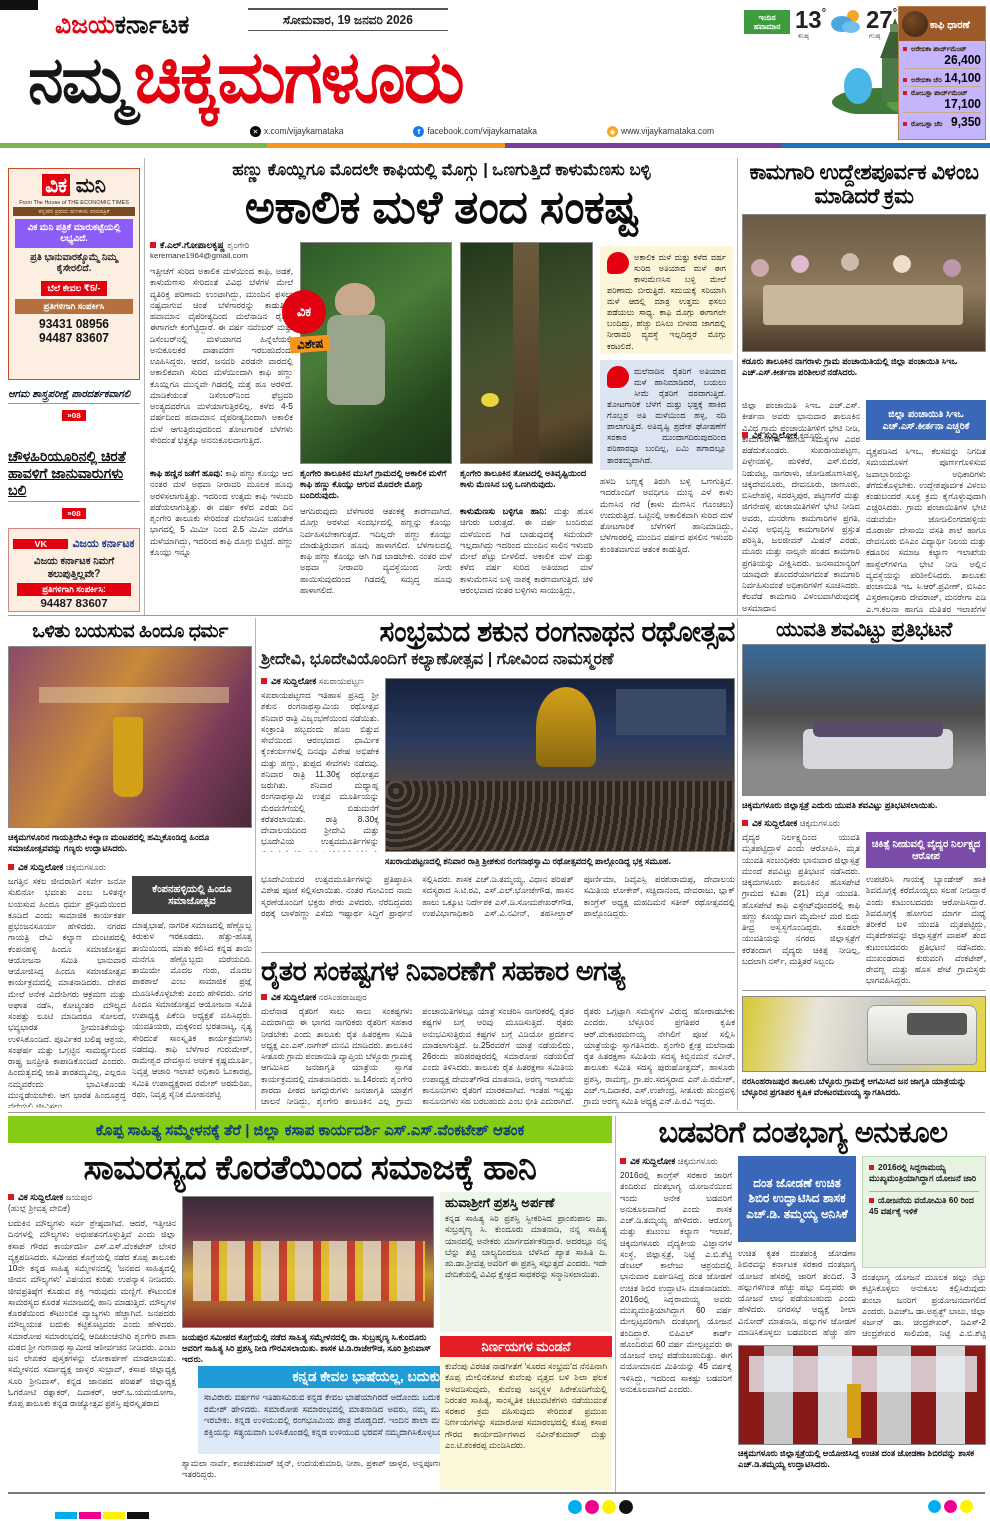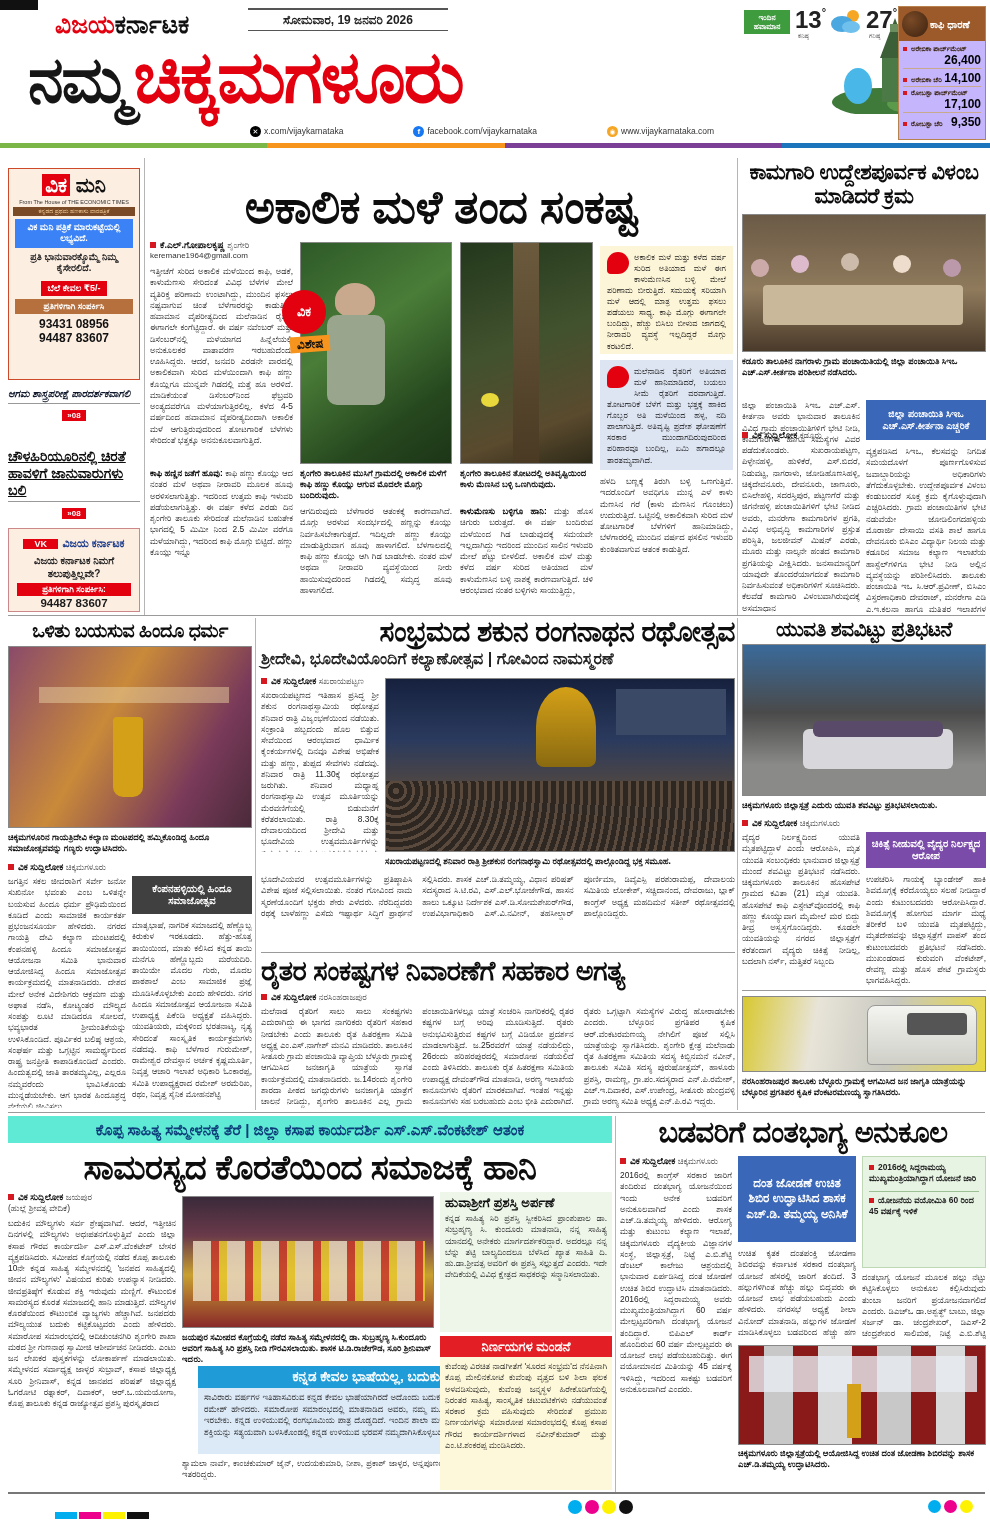--- a/index.html
+++ b/index.html
@@ -108,49 +108,50 @@
     <div style="width:27%;background:#7ab648;"></div>
     <div style="width:24%;background:#f7941d;"></div>
     <div style="width:28%;background:#7b3f98;"></div>
     <div style="width:21%;background:#1c75bc;"></div>
   </div>
 
   <div class="abs" style="left:8px;top:168px;width:132px;height:212px;border:1px solid #cc4a2a;background:#fdeee2;text-align:center;overflow:hidden;">
     <div style="margin-top:5px;font-size:20px;font-weight:bold;"><span style="background:#e3000f;color:#fff;padding:0 3px;">ವಿಕ</span> <span style="color:#111;">ಮನಿ</span></div>
     <div style="font-size:5.5px;color:#333;margin-top:2px;">From The House of THE ECONOMIC TIMES</div>
     <div style="font-size:6px;background:#7a4a26;color:#ffd9a0;padding:1px 2px;margin:2px 4px;">ಕನ್ನಡದ ಪ್ರಥಮ ಹಣಕಾಸು ವಾರಪತ್ರಿಕೆ</div>
-    <div style="font-size:9px;font-weight:bold;background:#3b82f6;color:#fff;padding:3px 4px;margin:3px 6px;line-height:1.25;">ವಿಕ ಮನಿ ಪತ್ರಿಕೆ ಮಾರುಕಟ್ಟೆಯಲ್ಲಿ ಲಭ್ಯವಿದೆ.</div>
+    <div style="font-size:9px;font-weight:bold;background:#8b5cf6;color:#fff;padding:3px 4px;margin:3px 6px;line-height:1.25;">ವಿಕ ಮನಿ ಪತ್ರಿಕೆ ಮಾರುಕಟ್ಟೆಯಲ್ಲಿ ಲಭ್ಯವಿದೆ.</div>
     <div style="font-size:9.5px;font-weight:bold;color:#222;margin:3px 8px;line-height:1.25;">ಪ್ರತಿ ಭಾನುವಾರಕ್ಕೊಮ್ಮೆ ನಿಮ್ಮ ಕೈಸೇರಲಿದೆ.</div>
     <div style="font-size:9px;font-weight:bold;background:#e3000f;color:#fff;display:inline-block;padding:2px 6px;margin-top:2px;">ಬೆಲೆ ಕೇವಲ ₹5/-</div>
     <div style="font-size:8.5px;font-weight:bold;background:#b5703d;color:#fff;padding:2px;margin:3px 6px;">ಪ್ರತಿಗಳಿಗಾಗಿ ಸಂಪರ್ಕಿಸಿ</div>
     <div style="font-size:12px;font-weight:bold;color:#111;">93431 08956</div>
     <div style="font-size:12px;font-weight:bold;color:#111;">94487 83607</div>
   </div>
 
   <div class="abs" style="left:8px;top:388px;width:132px;">
     <div style="font-size:10px;font-weight:bold;line-height:1.2;color:#0f172a;font-style:italic;">ಆಗಮ ಶಾಸ್ತ್ರಪರೀಕ್ಷೆ ಪಾರದರ್ಶಕವಾಗಲಿ</div>
     <div style="border-top:1px solid #999;margin-top:3px;text-align:center;"><span style="background:#e3000f;color:#fff;font-size:8px;font-weight:bold;padding:1px 5px;">»08</span></div>
   </div>
 
   <div class="abs" style="left:8px;top:448px;width:132px;">
     <div style="font-size:14px;font-weight:bold;line-height:1.2;color:#0d0d0d;text-decoration:underline;">ಚೌಳಹಿರಿಯೂರಿನಲ್ಲಿ ಚಿರತೆ ಹಾವಳಿಗೆ ಜಾನುವಾರುಗಳು ಬಲಿ</div>
     <div style="border-top:1px solid #999;margin-top:3px;text-align:center;"><span style="background:#e3000f;color:#fff;font-size:8px;font-weight:bold;padding:1px 5px;">»08</span></div>
   </div>
 
   <div class="abs" style="left:8px;top:528px;width:132px;height:84px;border:1px solid #c88;background:#fdeee2;text-align:center;overflow:hidden;padding-top:4px;">
-    <div><span style="background:#e3000f;color:#fff;font-size:9px;font-weight:bold;padding:0 11px;">VK</span>
+    <div><span style="background:#e3000f;color:#fff;font-size:9px;font-weight:bold;padding:0 21px;">VK</span>
     <span style="font-size:11px;font-weight:bold;color:#1a3a8a;">ವಿಜಯ ಕರ್ನಾಟಕ</span></div>
     <div style="font-size:10px;font-weight:bold;color:#222;margin:3px 6px;line-height:1.3;">ವಿಜಯ ಕರ್ನಾಟಕ ನಿಮಗೆ ತಲುಪುತ್ತಿಲ್ಲವೇ?</div>
     <div style="font-size:8.5px;font-weight:bold;background:#e3000f;color:#fff;padding:1px 2px;margin:1px 8px;">ಪ್ರತಿಗಳಿಗಾಗಿ ಸಂಪರ್ಕಿಸಿ:</div>
     <div style="font-size:11.5px;font-weight:bold;">94487 83607</div>
     <div style="font-size:11.5px;font-weight:bold;">93431 08956</div>
   </div>
 
   <div class="vrule" style="left:144px;top:158px;height:457px;"></div>
 
+  <div class="abs" style="left:150px;top:160px;width:583px;text-align:center;font-size:16.5px;font-weight:bold;color:#111;">ಹಣ್ಣು ಕೊಯ್ಲಿಗೂ ಮೊದಲೇ ಕಾಫಿಯಲ್ಲಿ ಮೊಗ್ಗು | ಒಣಗುತ್ತಿದೆ ಕಾಳುಮೆಣಸು ಬಳ್ಳಿ</div>
   <div class="abs headline" style="left:150px;top:180px;width:583px;text-align:center;font-size:46px;">ಅಕಾಲಿಕ ಮಳೆ ತಂದ ಸಂಕಷ್ಟ</div>
 
   <div class="abs" style="left:150px;top:240px;width:145px;">
     <div class="byline"><span class="bsq"></span><span>ಕೆ.ಎಲ್.ಗೋಪಾಲಕೃಷ್ಣ</span> <span class="place">ಶೃಂಗೇರಿ</span></div>
     <div style="font-size:8px;color:#333;">keremane1964@gmail.com</div>
   </div>
 
   <div class="abs txt" style="left:150px;top:266px;width:143px;height:200px;">ಇತ್ತೀಚೆಗೆ ಸುರಿದ ಅಕಾಲಿಕ ಮಳೆಯಿಂದ ಕಾಫಿ, ಅಡಕೆ, ಕಾಳುಮೆಣಸು ಸೇರಿದಂತೆ ವಿವಿಧ ಬೆಳೆಗಳ ಮೇಲೆ ವ್ಯತಿರಿಕ್ತ ಪರಿಣಾಮ ಉಂಟಾಗಿದ್ದು, ಮುಂದಿನ ಫಸಲು ನಷ್ಟವಾಗುವ ಚಿಂತೆ ಬೆಳೆಗಾರರನ್ನು ಕಾಡುತ್ತಿದೆ. ಹವಾಮಾನ ವೈಪರೀತ್ಯದಿಂದ ಮಲೆನಾಡಿನ ರೈತರು ಈಗಾಗಲೇ ಕಂಗೆಟ್ಟಿದ್ದಾರೆ. ಈ ವರ್ಷ ನವೆಂಬರ್ ಮತ್ತು ಡಿಸೆಂಬರ್‌ನಲ್ಲಿ ಮಳೆಯಾಗದ ಹಿನ್ನೆಲೆಯಲ್ಲಿ ಅನುಕೂಲಕರ ವಾತಾವರಣ ಇರಬಹುದೆಂದು ಊಹಿಸಿದ್ದರು. ಆದರೆ, ಜನವರಿ ಎರಡನೇ ವಾರದಲ್ಲಿ ಅಕಾಲಿಕವಾಗಿ ಸುರಿದ ಮಳೆಯಿಂದಾಗಿ ಕಾಫಿ ಹಣ್ಣು ಕೊಯ್ಲಿಗೂ ಮುನ್ನವೇ ಗಿಡದಲ್ಲಿ ಮತ್ತೆ ಹೂ ಅರಳಿದೆ. ಮಾಡಿಕೆಯಂತೆ ಡಿಸೆಂಬರ್‌ನಿಂದ ಫೆಬ್ರವರಿ ಅಂತ್ಯದವರೆಗೂ ಮಳೆಯಾಗುತ್ತಿರಲಿಲ್ಲ. ಕಳೆದ 4-5 ವರ್ಷದಿಂದ ಹವಾಮಾನ ವೈಪರೀತ್ಯದಿಂದಾಗಿ ಅಕಾಲಿಕ ಮಳೆ ಆಗುತ್ತಿರುವುದರಿಂದ ತೋಟಗಾರಿಕೆ ಬೆಳೆಗಳು ಸೇರಿದಂತೆ ಭತ್ತಕ್ಕೂ ಅನನುಕೂಲವಾಗುತ್ತಿದೆ.</div>
   <div class="abs txt" style="left:150px;top:468px;width:143px;height:146px;"><b>ಕಾಫಿ ಹಣ್ಣಿನ ಜತೆಗೆ ಹೂವು:</b> <span>ಕಾಫಿ ಹಣ್ಣು ಕೊಯ್ಲು ಆದ ನಂತರ ಮಳೆ ಅಥವಾ ನೀರಾವರಿ ಮೂಲಕ ಹೂವು ಅರಳಿಸಲಾಗುತ್ತಿತ್ತು. ಇದರಿಂದ ಉತ್ತಮ ಕಾಫಿ ಇಳುವರಿ ಪಡೆಯಲಾಗುತ್ತಿತ್ತು. ಈ ವರ್ಷ ಕಳೆದ ಎರಡು ದಿನ ಶೃಂಗೇರಿ ತಾಲೂಕು ಸೇರಿದಂತೆ ಮಲೆನಾಡಿನ ಬಹುತೇಕ ಭಾಗದಲ್ಲಿ 5 ಮಿಮೀ ನಿಂದ 2.5 ಮಿಮೀ ವರೆಗೂ ಮಳೆಯಾಗಿದ್ದು, ಇದರಿಂದ ಕಾಫಿ ಮೊಗ್ಗು ಬಿಟ್ಟಿದೆ. ಹಣ್ಣು ಕೊಯ್ಲು ಇನ್ನೂ</span></div>
 
@@ -249,21 +250,21 @@
 
   <div class="hrule" style="left:742px;top:990px;width:244px;"></div>
   <div class="photo" style="left:742px;top:996px;width:244px;height:76px;background:linear-gradient(100deg,#d8c830 0%,#e8e4d8 30%,#c8c8c0 60%,#e8d840 100%);">
     <div style="position:absolute;right:8px;top:8px;width:110px;height:60px;background:linear-gradient(#f4f4f0,#cfcfc8);border-radius:8px 8px 4px 4px;border:1px solid #999;"></div>
     <div style="position:absolute;right:18px;top:16px;width:60px;height:22px;background:#555;border-radius:4px;"></div>
   </div>
   <div class="abs cap" style="left:742px;top:1076px;width:244px;height:26px;">ನರಸಿಂಹರಾಜಪುರ ತಾಲೂಕು ಬೆಳ್ಳೂರು ಗ್ರಾಮಕ್ಕೆ ಆಗಮಿಸಿದ ಜನ ಜಾಗೃತಿ ಯಾತ್ರೆಯನ್ನು ಬೆಳ್ಳೂರಿನ ಪ್ರಗತಿಪರ ಕೃಷಿಕ ವೆಂಕಟರಮಣಯ್ಯ ಸ್ವಾಗತಿಸಿದರು.</div>
 
   <div class="hrule" style="left:8px;top:1112px;width:977px;"></div>
 
-  <div class="abs hibox" style="left:8px;top:1116px;width:604px;height:27px;background:#5eead4;color:#0d3b7a;font-size:15px;">ಕೊಪ್ಪ ಸಾಹಿತ್ಯ ಸಮ್ಮೇಳನಕ್ಕೆ ತೆರೆ | ಜಿಲ್ಲಾ ಕಸಾಪ ಕಾರ್ಯದರ್ಶಿ ಎಸ್.ಎಸ್.ವೆಂಕಟೇಶ್ ಆತಂಕ</div>
+  <div class="abs hibox" style="left:8px;top:1116px;width:604px;height:27px;background:#84cc16;color:#0d3b7a;font-size:15px;">ಕೊಪ್ಪ ಸಾಹಿತ್ಯ ಸಮ್ಮೇಳನಕ್ಕೆ ತೆರೆ | ಜಿಲ್ಲಾ ಕಸಾಪ ಕಾರ್ಯದರ್ಶಿ ಎಸ್.ಎಸ್.ವೆಂಕಟೇಶ್ ಆತಂಕ</div>
   <div class="abs headline" style="left:8px;top:1148px;width:604px;text-align:center;font-size:34px;">ಸಾಮರಸ್ಯದ ಕೊರತೆಯಿಂದ ಸಮಾಜಕ್ಕೆ ಹಾನಿ</div>
 
   <div class="abs" style="left:8px;top:1192px;width:168px;">
     <div class="byline"><span class="bsq"></span><span>ವಿಕ ಸುದ್ದಿಲೋಕ</span> <span class="place">ಜಯಪುರ</span></div>
     <div style="font-size:8.5px;color:#333;">(ಹುಲ್ಲೆ ಶ್ರೀವತ್ಸ ವೇದಿಕೆ)</div>
   </div>
   <div class="abs txt" style="left:8px;top:1218px;width:168px;height:272px;">ಬದುಕಿನ ಮೌಲ್ಯಗಳು ಸರ್ವ ಶ್ರೇಷ್ಠವಾಗಿವೆ. ಆದರೆ, ಇತ್ತೀಚಿನ ದಿನಗಳಲ್ಲಿ ಮೌಲ್ಯಗಳು ಅಧಃಪತನಗೊಳ್ಳುತ್ತಿವೆ ಎಂದು ಜಿಲ್ಲಾ ಕಸಾಪ ಗೌರವ ಕಾರ್ಯದರ್ಶಿ ಎಸ್.ಎಸ್.ವೆಂಕಟೇಶ್ ಬೇಸರ ವ್ಯಕ್ತಪಡಿಸಿದರು. ಸಮೀಪದ ಕೊಗ್ರೆಯಲ್ಲಿ ನಡೆದ ಕೊಪ್ಪ ತಾಲೂಕು 10ನೇ ಕನ್ನಡ ಸಾಹಿತ್ಯ ಸಮ್ಮೇಳನದಲ್ಲಿ 'ಜನಪದ ಸಾಹಿತ್ಯದಲ್ಲಿ ಜೀವನ ಮೌಲ್ಯಗಳು' ವಿಷಯದ ಕುರಿತು ಉಪನ್ಯಾಸ ನೀಡಿದರು. ಜೀವಪ್ರತಿಷ್ಠೆಗೆ ಕೊಡುವ ಶಕ್ತಿ ಇರುವುದು ಮಣ್ಣಿಗೆ. ಕೌಟುಂಬಿಕ ಸಾಮರಸ್ಯದ ಕೊರತೆ ಸಮಾಜದಲ್ಲಿ ಹಾನಿ ಮಾಡುತ್ತಿದೆ. ಮೌಲ್ಯಗಳ ಕೊರತೆಯಿಂದ ಕೌಟುಂಬಿಕ ವ್ಯಾಜ್ಯಗಳು ಹೆಚ್ಚಾಗಿವೆ. ಜನಪದರು ಮೌಲ್ಯಯುತ ಬದುಕು ಕಟ್ಟಿಕೊಟ್ಟವರು ಎಂದು ಹೇಳಿದರು. ಸಮಾರೋಪ ಸಮಾರಂಭದಲ್ಲಿ ಆದಿಚುಂಚನಗಿರಿ ಶೃಂಗೇರಿ ಶಾಖಾ ಮಠದ ಶ್ರೀ ಗುಣನಾಥ ಸ್ವಾಮೀಜಿ ಆಶೀರ್ವಚನ ನೀಡಿದರು. ಎಂಟು ಜನ ಲೇಖಕರ ಪುಸ್ತಕಗಳನ್ನು ಲೋಕಾರ್ಪಣೆ ಮಾಡಲಾಯಿತು. ಸಮ್ಮೇಳನದ ಸರ್ವಾಧ್ಯಕ್ಷ ಜಾಳ್ಳರ ಸುಬ್ರಾವ್, ಕಸಾಪ ಜಿಲ್ಲಾಧ್ಯಕ್ಷ ಸೂರಿ ಶ್ರೀನಿವಾಸ್, ಕನ್ನಡ ಜಾನಪದ ಪರಿಷತ್ ಜಿಲ್ಲಾಧ್ಯಕ್ಷ ಓಗರೋಟಿ ರತ್ನಾಕರ್, ದಿವಾಕರ್, ಆರ್.ಒ.ಯಮಯೋಗಾ, ಕೊಪ್ಪ ತಾಲೂಕು ಕನ್ನಡ ರಾಜ್ಯೋತ್ಸವ ಪ್ರಶಸ್ತಿ ಪುರಸ್ಕೃತರಾದ</div>
 
   <div class="photo" style="left:182px;top:1196px;width:252px;height:132px;background:linear-gradient(#3a2a3a 0%,#6a3a4a 30%,#c8a030 60%,#8a2a2a 100%);">
     <div style="position:absolute;left:10px;top:44px;width:232px;height:60px;background:repeating-linear-gradient(90deg,#e8d8c0 0 18px,#c83a2a 18px 26px,#e8c830 26px 34px);opacity:.85;"></div>

